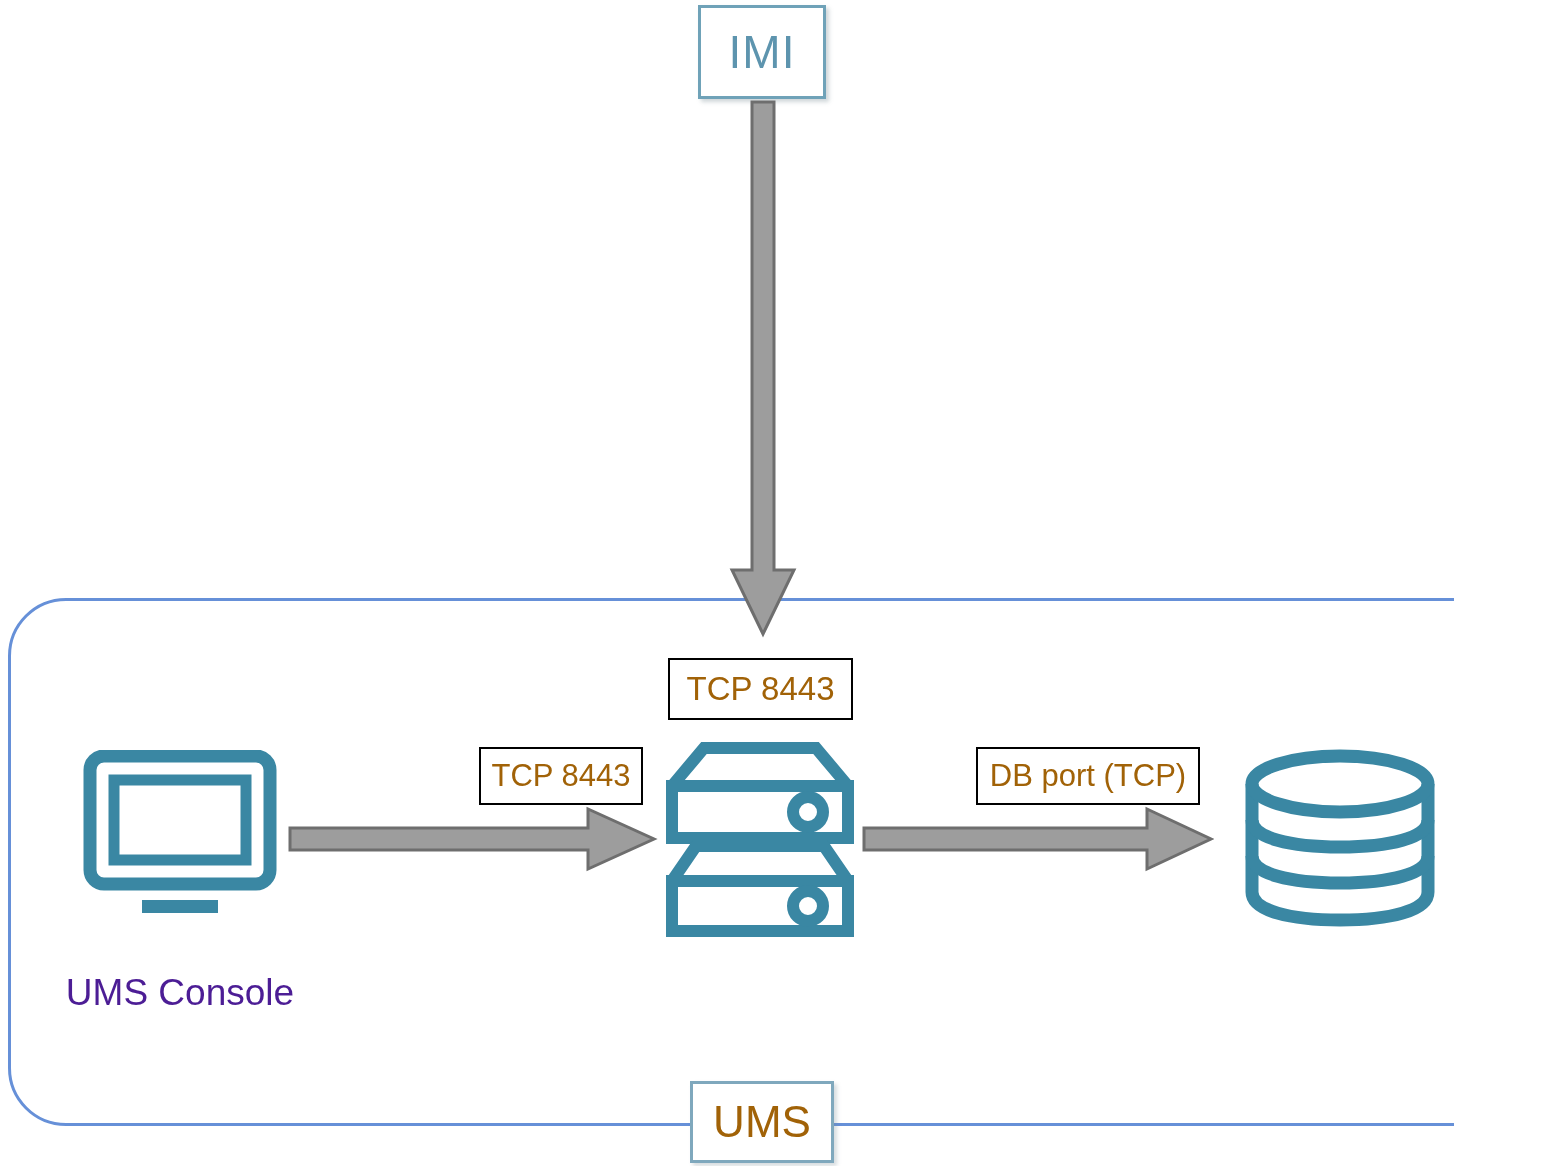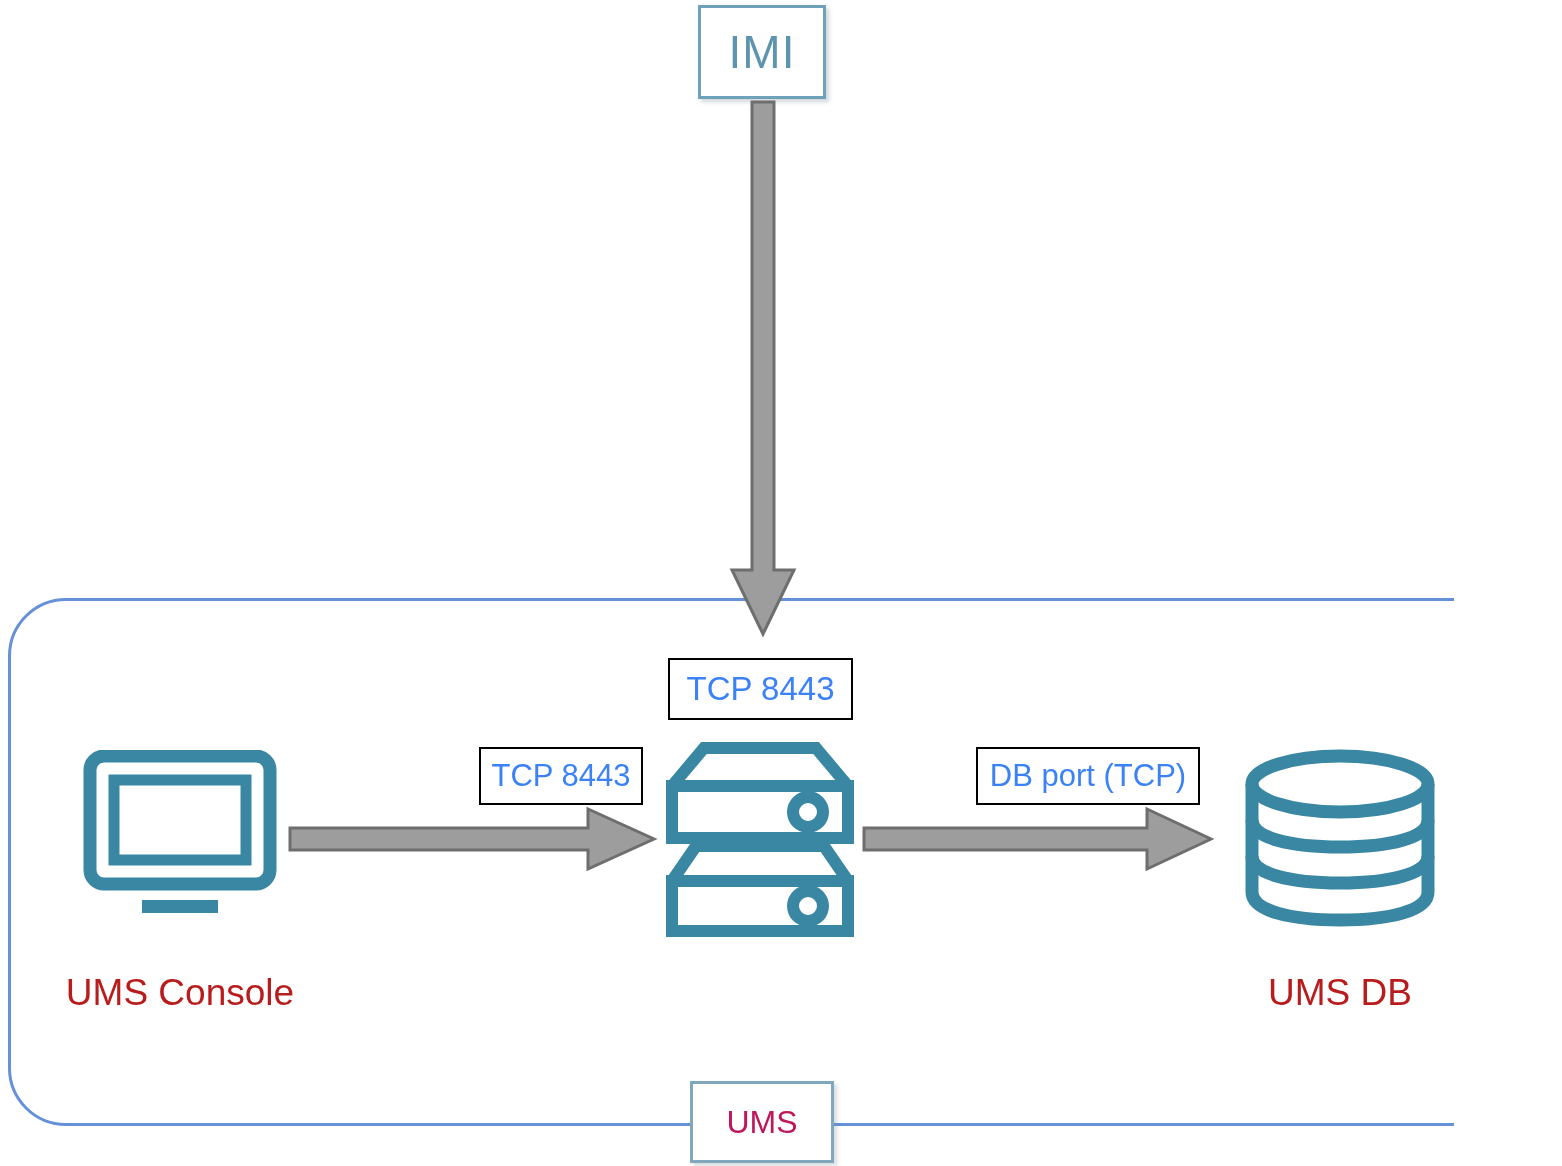--- a/index.html
+++ b/index.html
@@ -64,22 +64,22 @@
     border: 3px solid #7fa8bd;
     background: #ffffff;
     box-sizing: border-box;
     box-shadow: 3px 3px 4px rgba(120,140,150,0.30);
     display: flex;
     align-items: center;
     justify-content: center;
     z-index: 6;
   }
   .ums-badge span {
-    font-size: 32px;
-    color: #be185d;
+    font-size: 44px;
+    color: #a16207;
     letter-spacing: 0px;
     line-height: 1;
   }
 
   
   .arrow-v {
     position: absolute;
     z-index: 4;
   }
   .arrow-h {
@@ -90,37 +90,37 @@
   
   .port-label {
     position: absolute;
     border: 2px solid #000000;
     background: #ffffff;
     box-sizing: border-box;
     display: flex;
     align-items: center;
     justify-content: center;
     z-index: 5;
-    color: #3b82f6;
+    color: #a16207;
     font-size: 33px;
     white-space: nowrap;
     padding: 0 12px;
   }
 
   
   .node-icon {
     position: absolute;
     z-index: 3;
   }
 
   
   .node-caption {
     position: absolute;
     font-size: 37px;
-    color: #b91c1c;
+    color: #4c1d95;
     white-space: nowrap;
     text-align: center;
     z-index: 3;
   }
 </style>
 </head>
 <body>
 
 <div id="canvas">
 
@@ -181,21 +181,18 @@
   <svg class="node-icon" style="left:1242px; top:748px;" width="196" height="180" viewBox="0 0 196 180">
 
     <path d="M 10 36 L 10 144 C 10 163 49 172 98 172 C 147 172 186 163 186 144 L 186 36" fill="none" stroke="#3a87a3" stroke-width="13" stroke-linecap="butt"></path>
 
     <ellipse cx="98" cy="36" rx="88" ry="28" fill="none" stroke="#3a87a3" stroke-width="13"></ellipse>
 
     <path d="M 10 72 C 10 90 49 99 98 99 C 147 99 186 90 186 72" fill="none" stroke="#3a87a3" stroke-width="13"></path>
 
     <path d="M 10 108 C 10 126 49 135 98 135 C 147 135 186 126 186 108" fill="none" stroke="#3a87a3" stroke-width="13"></path>
   </svg>
-  <div class="node-caption" style="left:1210px; top:972px; width:260px;">
-    <span>UMS DB</span>
-  </div>
 
   <div class="ums-badge">
     <span>UMS</span>
   </div>
 
 </div>
 
 </body></html>

